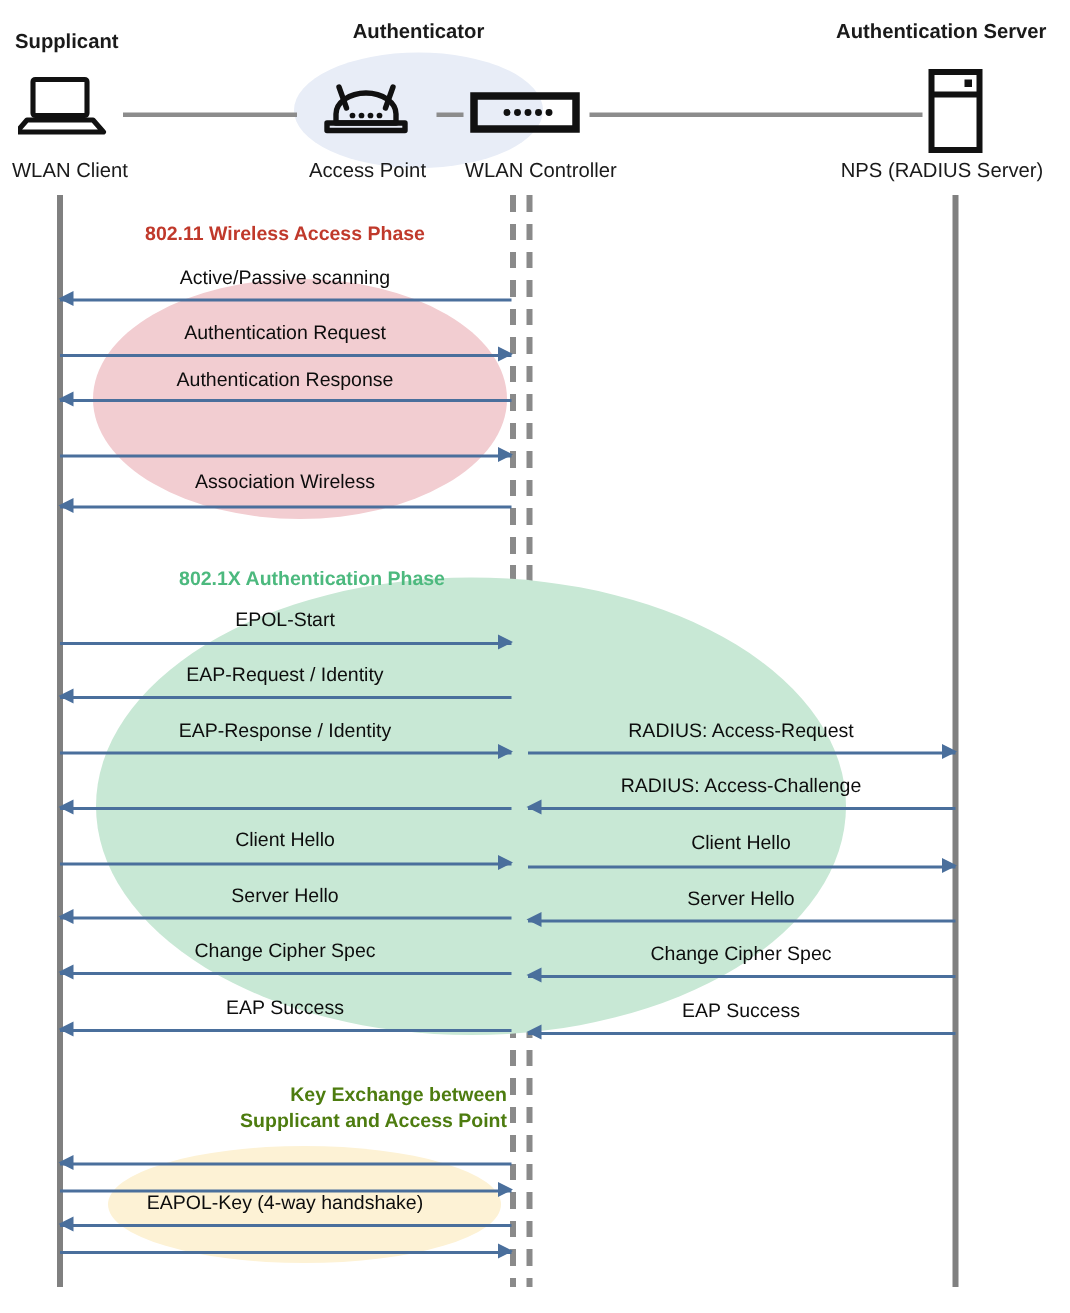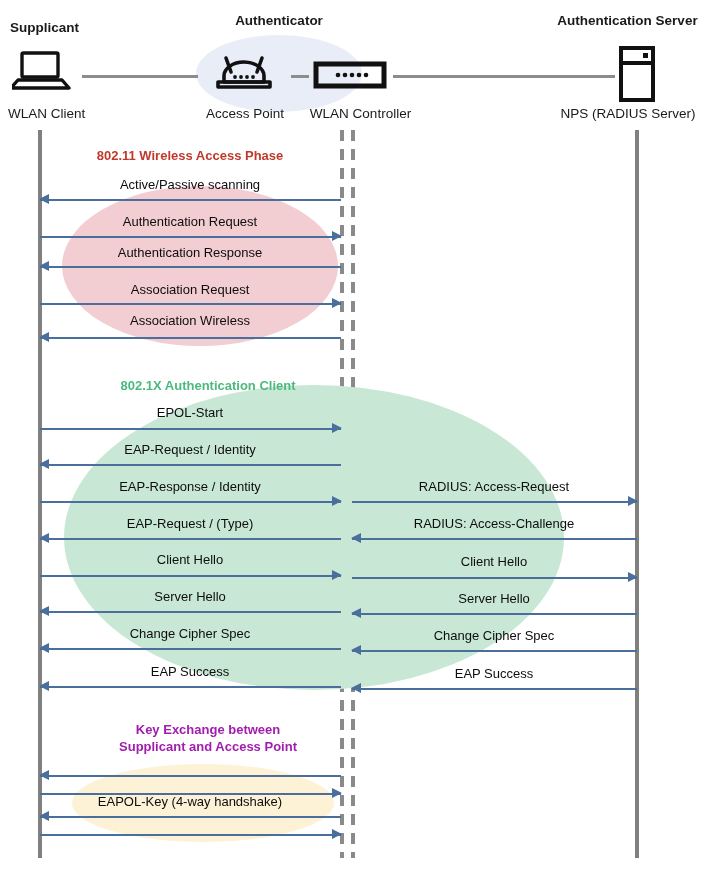--- a/index.html
+++ b/index.html
@@ -131,23 +131,23 @@
   <div class="lifeline-dash" style="left:340px;top:130px;height:728px;"></div>
   <div class="lifeline-dash" style="left:351px;top:130px;height:728px;"></div>
   <div class="lifeline-solid" style="left:635px;top:130px;height:728px;"></div>
 
   <div class="ellipse" style="left:62px;top:186px;width:276px;height:160px;background:#f2cdd1;"></div>
   <div class="ellipse" style="left:64px;top:385px;width:500px;height:305px;background:#c8e8d5;"></div>
   <div class="ellipse" style="left:72px;top:764px;width:262px;height:78px;background:#fdf2d5;"></div>
 
   <div class="phase-label" style="left:60px;top:147px;width:260px;color:#c0392b;">802.11 Wireless Access Phase</div>
 
-  <div class="phase-label" style="left:78px;top:377px;width:260px;color:#4cb97e;">802.1X Authentication Client</div>
-
-  <div class="phase-label two-line" style="left:78px;top:721px;width:260px;color:#a21caf;">
+  <div class="phase-label" style="left:78px;top:377px;width:260px;color:#4cb97e;">802.1X Authentication Phase</div>
+
+  <div class="phase-label two-line" style="left:78px;top:721px;width:260px;color:#4d7c0f;text-align:right;">
     <span>Key Exchange between</span><br>
     <span>Supplicant and Access Point</span>
   </div>
 
   <div class="msg-label" style="left:40px;top:177px;width:300px;">Active/Passive scanning</div>
   <div class="arrow left" style="left:40px;top:194px;width:301px;">
     <div class="shaft"></div>
       <div class="head"></div>
   </div>
 
@@ -156,21 +156,20 @@
     <div class="shaft"></div>
       <div class="head"></div>
   </div>
 
   <div class="msg-label" style="left:40px;top:245px;width:300px;">Authentication Response</div>
   <div class="arrow left" style="left:40px;top:261px;width:301px;">
     <div class="shaft"></div>
       <div class="head"></div>
   </div>
 
-  <div class="msg-label" style="left:40px;top:282px;width:300px;">Association Request</div>
   <div class="arrow right" style="left:40px;top:298px;width:301px;">
     <div class="shaft"></div>
       <div class="head"></div>
   </div>
 
   <div class="msg-label" style="left:40px;top:313px;width:300px;">Association Wireless</div>
   <div class="arrow left" style="left:40px;top:332px;width:301px;">
     <div class="shaft"></div>
       <div class="head"></div>
   </div>
@@ -192,21 +191,20 @@
     <div class="shaft"></div>
       <div class="head"></div>
   </div>
 
   <div class="msg-label" style="left:352px;top:479px;width:284px;">RADIUS: Access-Request</div>
   <div class="arrow right" style="left:352px;top:496px;width:285px;">
     <div class="shaft"></div>
       <div class="head"></div>
   </div>
 
-  <div class="msg-label" style="left:40px;top:516px;width:300px;">EAP-Request / (Type)</div>
   <div class="arrow left" style="left:40px;top:533px;width:301px;">
     <div class="shaft"></div>
       <div class="head"></div>
   </div>
 
   <div class="msg-label" style="left:352px;top:516px;width:284px;">RADIUS: Access-Challenge</div>
   <div class="arrow left" style="left:352px;top:533px;width:285px;">
     <div class="shaft"></div>
       <div class="head"></div>
   </div>

